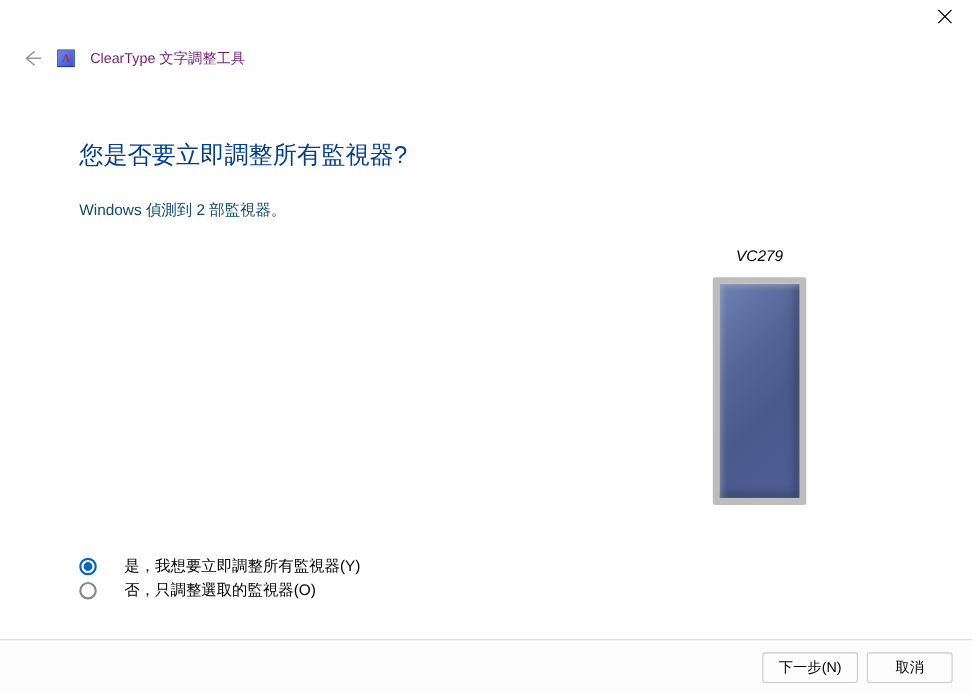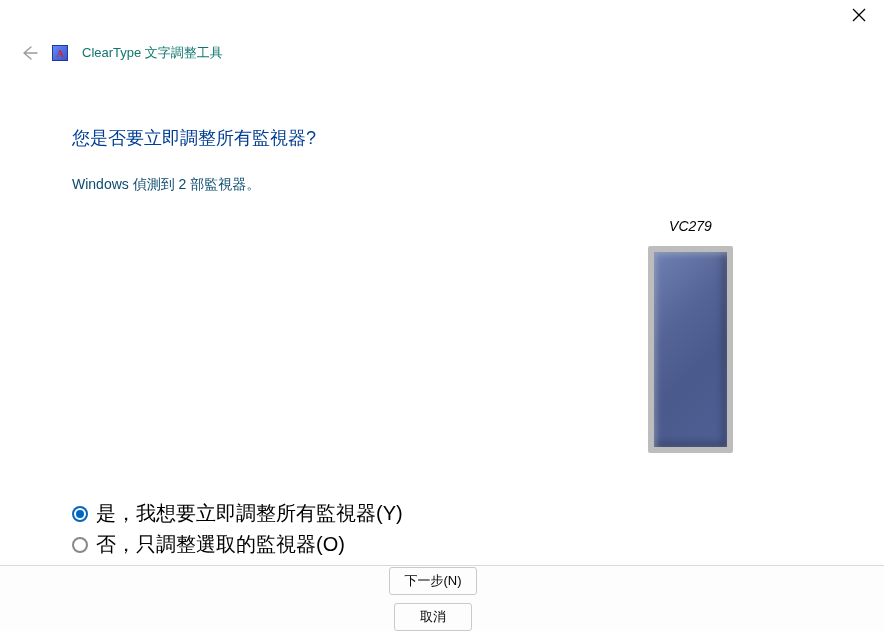--- a/index.html
+++ b/index.html
@@ -52,27 +52,27 @@
     display:flex;
     align-items:center;
     justify-content:center;
     font-size:10px;
     color:#c72828;
     font-weight:bold;
     font-family: serif;
   }
   .app-title {
     font-size: 13px;
-    color: #0f766e;
+    color: #701a75;
   }
   .content {
     padding: 56px 72px 0 72px;
   }
   .heading {
-    font-size: 18px;
+    font-size: 22px;
     font-weight: 400;
     color: #003e92;
     margin-bottom: 26px;
   }
   .subtext {
     font-size: 14px;
     color: #0c4a6e;
     margin-bottom: 24px;
   }
   .monitors-area {
@@ -99,23 +99,23 @@
   .m1 { left: 126px; top: 50px; }
   .m1 .screen { width: 358px; height: 149px; }
   .m2 { left: 576px; top: 0px; font-style: italic; }
   .m2 .screen { width: 85px; height: 207px; }
   .options {
     margin-top: 2px;
   }
   .radio-row {
     display:flex;
     align-items:center;
-    gap:8px;
+    gap:25px;
     margin-bottom:4px;
-    font-size:20px;
+    font-size:14px;
     cursor:pointer;
   }
   .radio {
     width:16px;
     height:16px;
     border-radius:50%;
     border:2px solid #888;
     display:flex;
     align-items:center;
     justify-content:center;
@@ -128,29 +128,28 @@
     width:8px;
     height:8px;
     border-radius:50%;
     background:#0067c0;
   }
   .footer {
     position:absolute;
     left:0;
     right:0;
     bottom:0;
-    height:66px;
+    height:50px;
     border-top:1px solid #d9d9d9;
     background:#fdfdfd;
     display:flex;
     justify-content:flex-end;
     align-items:center;
     padding-right:18px;
     gap:8px;
-    flex-direction:column;
   }
   .btn {
     min-width:78px;
     height:28px;
     padding: 0 14px;
     border:1px solid #c9c9c9;
     border-radius:3px;
     background:#fdfdfd;
     font-size:13px;
     color:#000;

